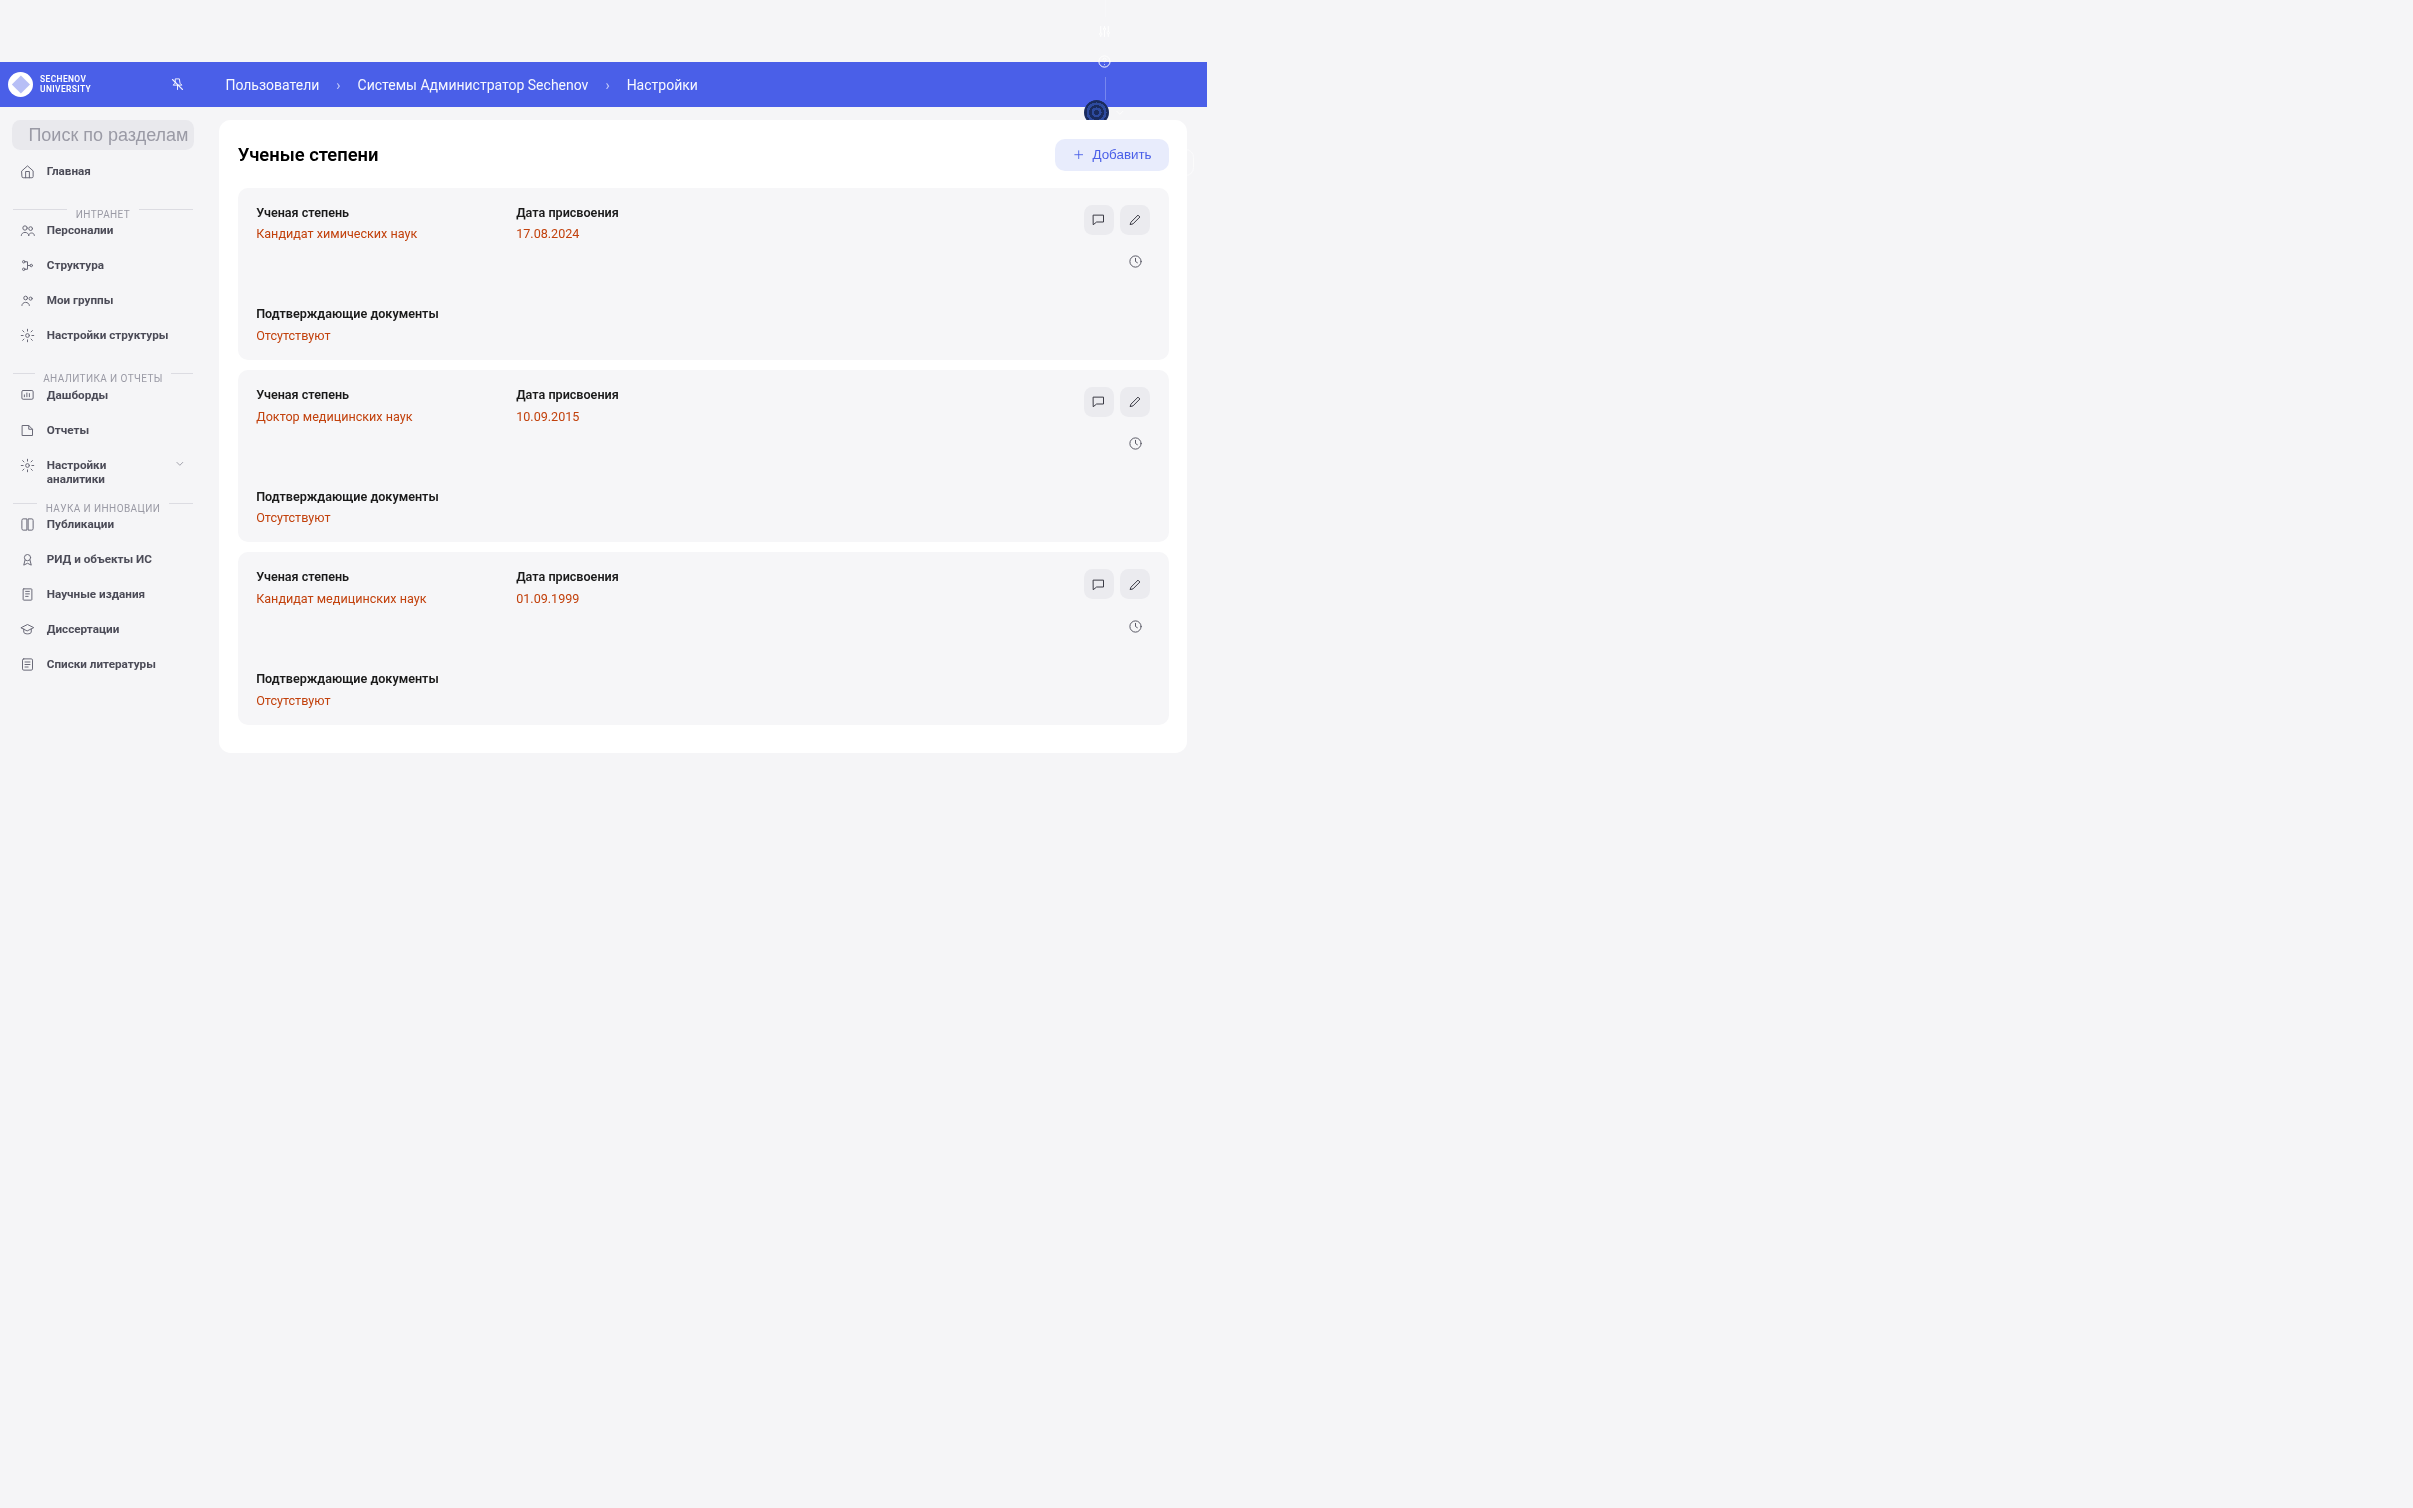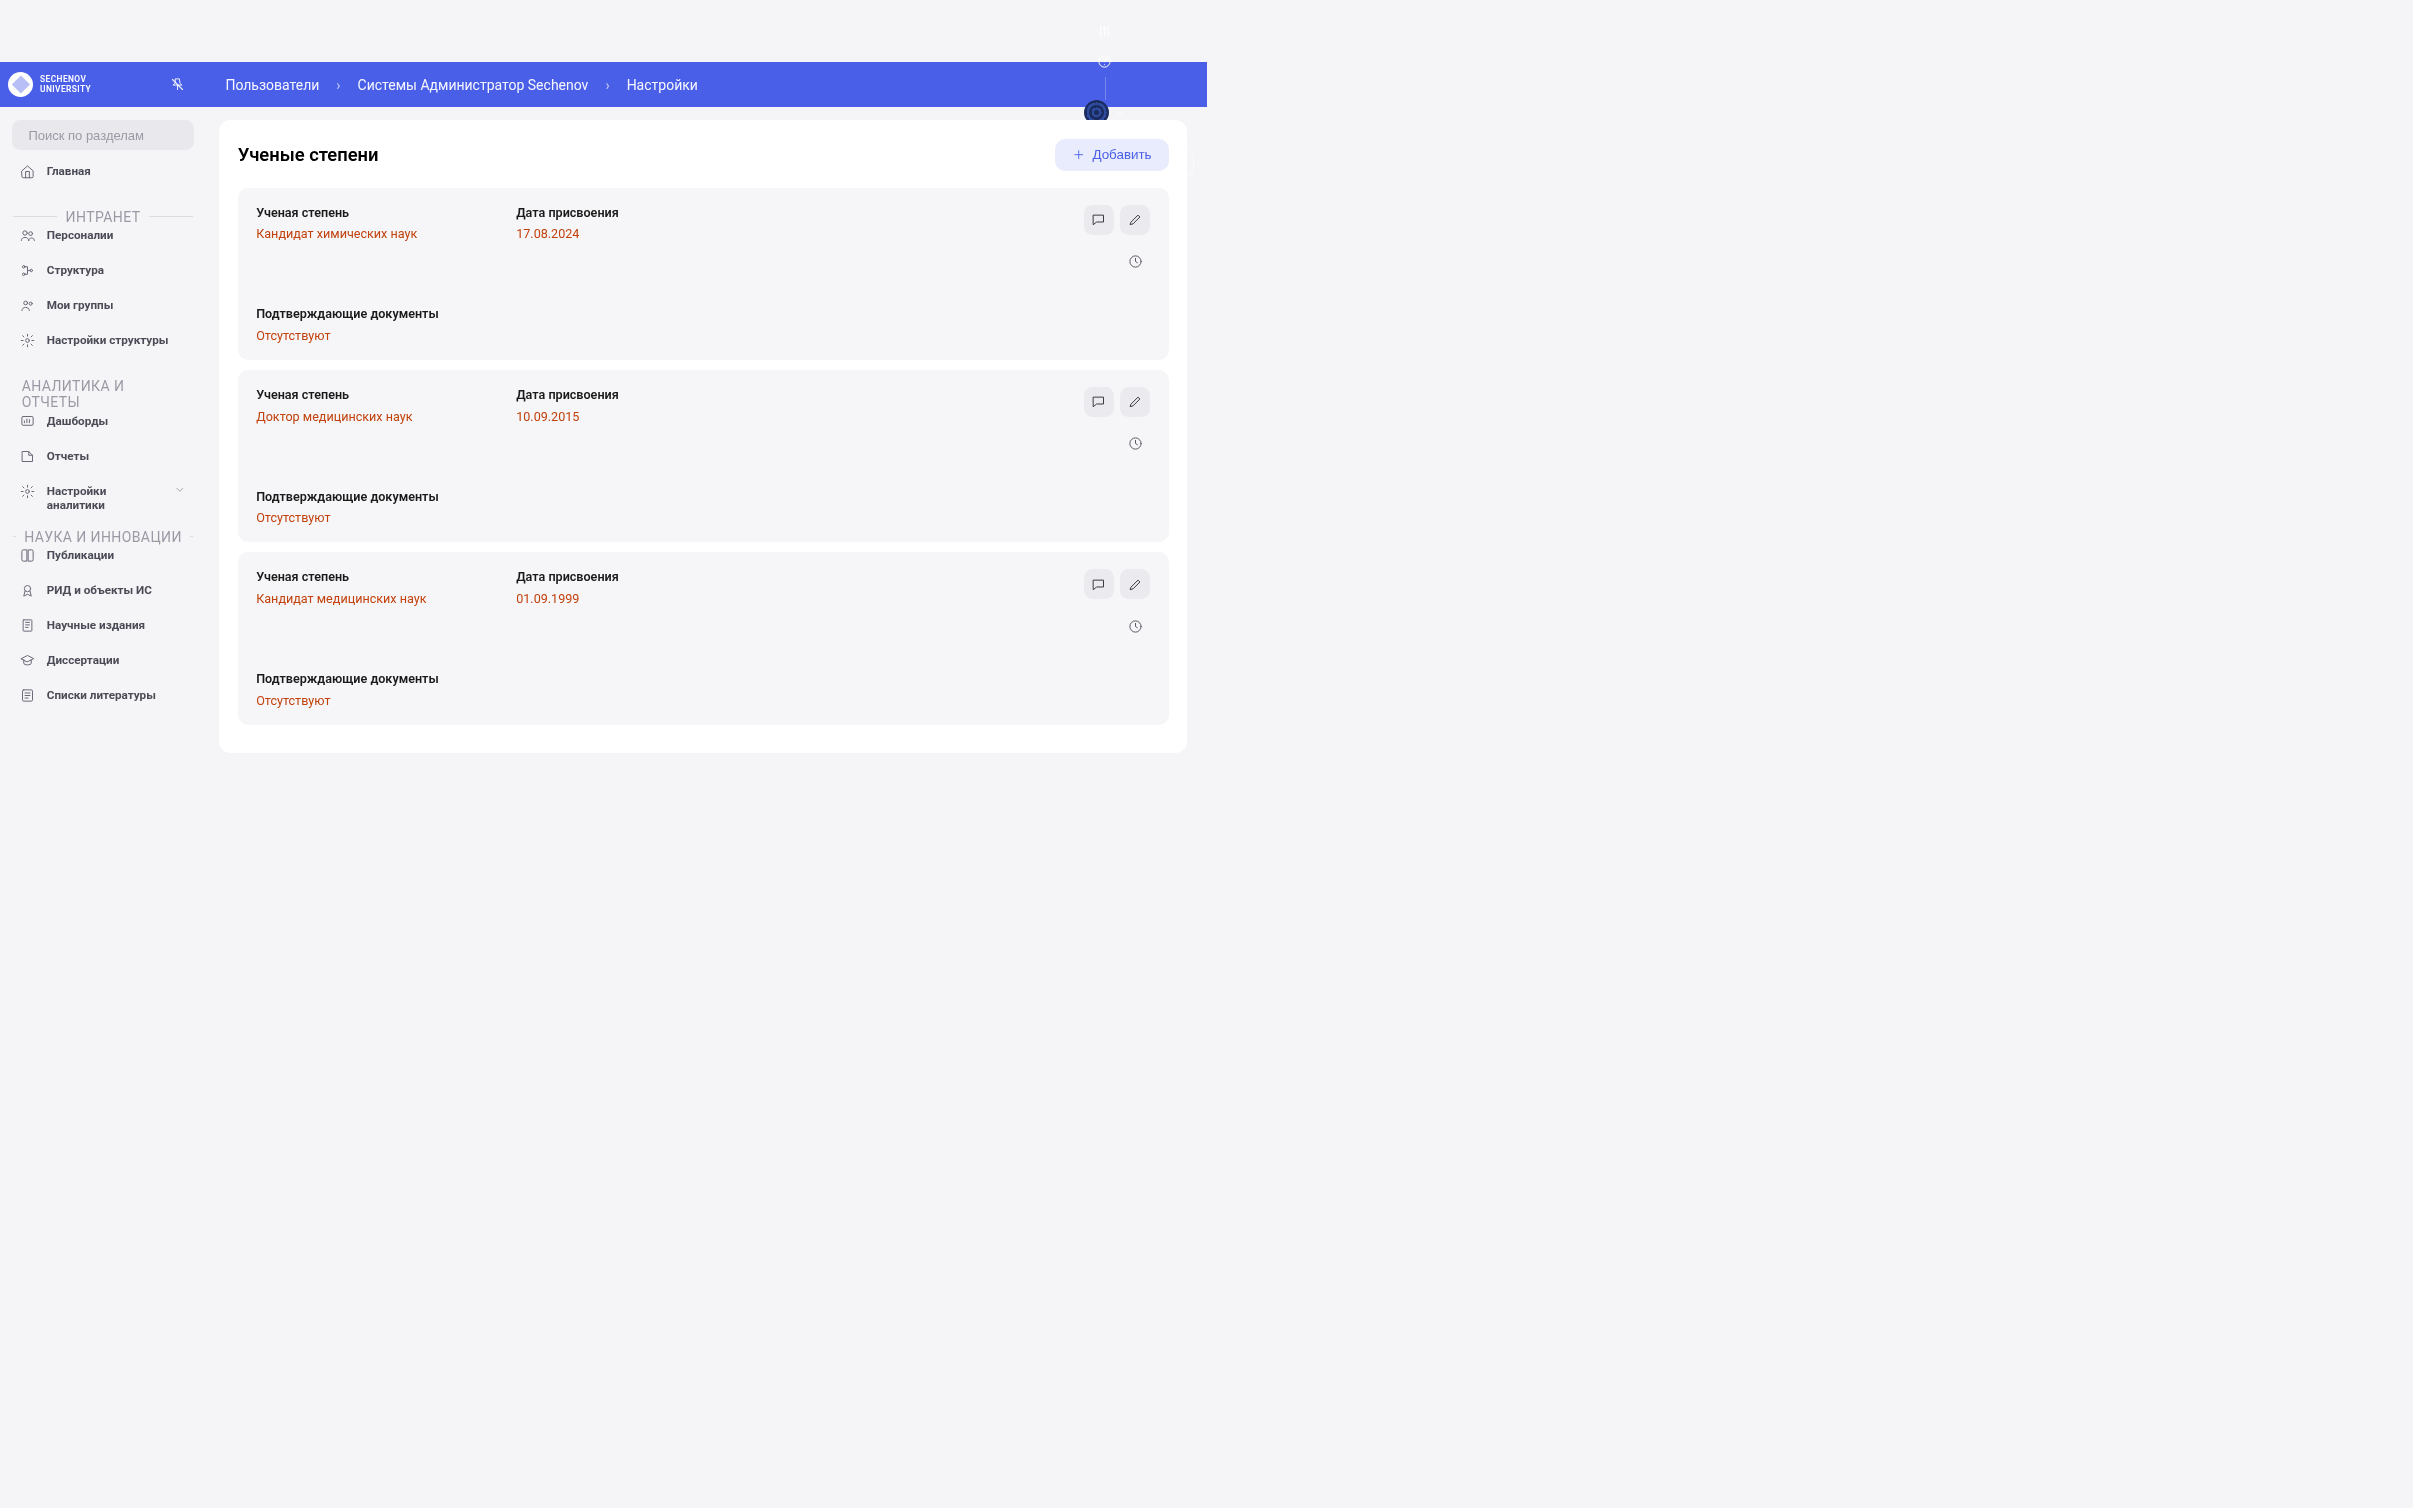--- a/index.html
+++ b/index.html
@@ -83,26 +83,26 @@
 .sidebar {
   width: 206px; padding: 13.4px 11.7px 0 11.7px; display: flex; flex-direction: column; gap: 0;
   overflow: hidden;
 }
 .side-search {
   display: flex; align-items: center; gap: 6.7px;
   background: #e9e9ed; border-radius: 8.4px; height: 30px; padding: 0 10px;
   margin-bottom: 13.4px;
 }
 .side-search input {
-  background: none; border: none; outline: none; flex: 1; font-size: 13px; color: #333;
+  background: none; border: none; outline: none; flex: 1; font-size: 18px; color: #333;
 }
 .side-search input::placeholder { color: #9a9aa5; }
 .side-section-label {
-  display: flex; align-items: center; gap: 8.4px;
-  color: #9a9aa5; font-size: 14px; letter-spacing: 0.4px; text-transform: uppercase;
+  display: flex; align-items: flex-start; gap: 8.4px;
+  color: #9a9aa5; font-size: 10px; letter-spacing: 0.4px; text-transform: uppercase;
   margin: 10px 0 3.4px 0; padding: 0 1.7px;
 }
 .side-section-label .line { flex: 1; height: 0.8px; background: #dcdce2; }
 .side-item {
   display: flex; align-items: flex-start; gap: 11.7px;
   height: 35px; padding: 0 8.4px; border-radius: 6.7px;
   color: #4b4b57; font-size: 11.7px; cursor: pointer; font-weight: bold;
 }
 .side-item .icon { width: 15px; height: 15px; display: flex; align-items: center; justify-content: center; color: #6a6a78; }
 .side-item .chev { margin-left: auto; color: #8a8a96; }

